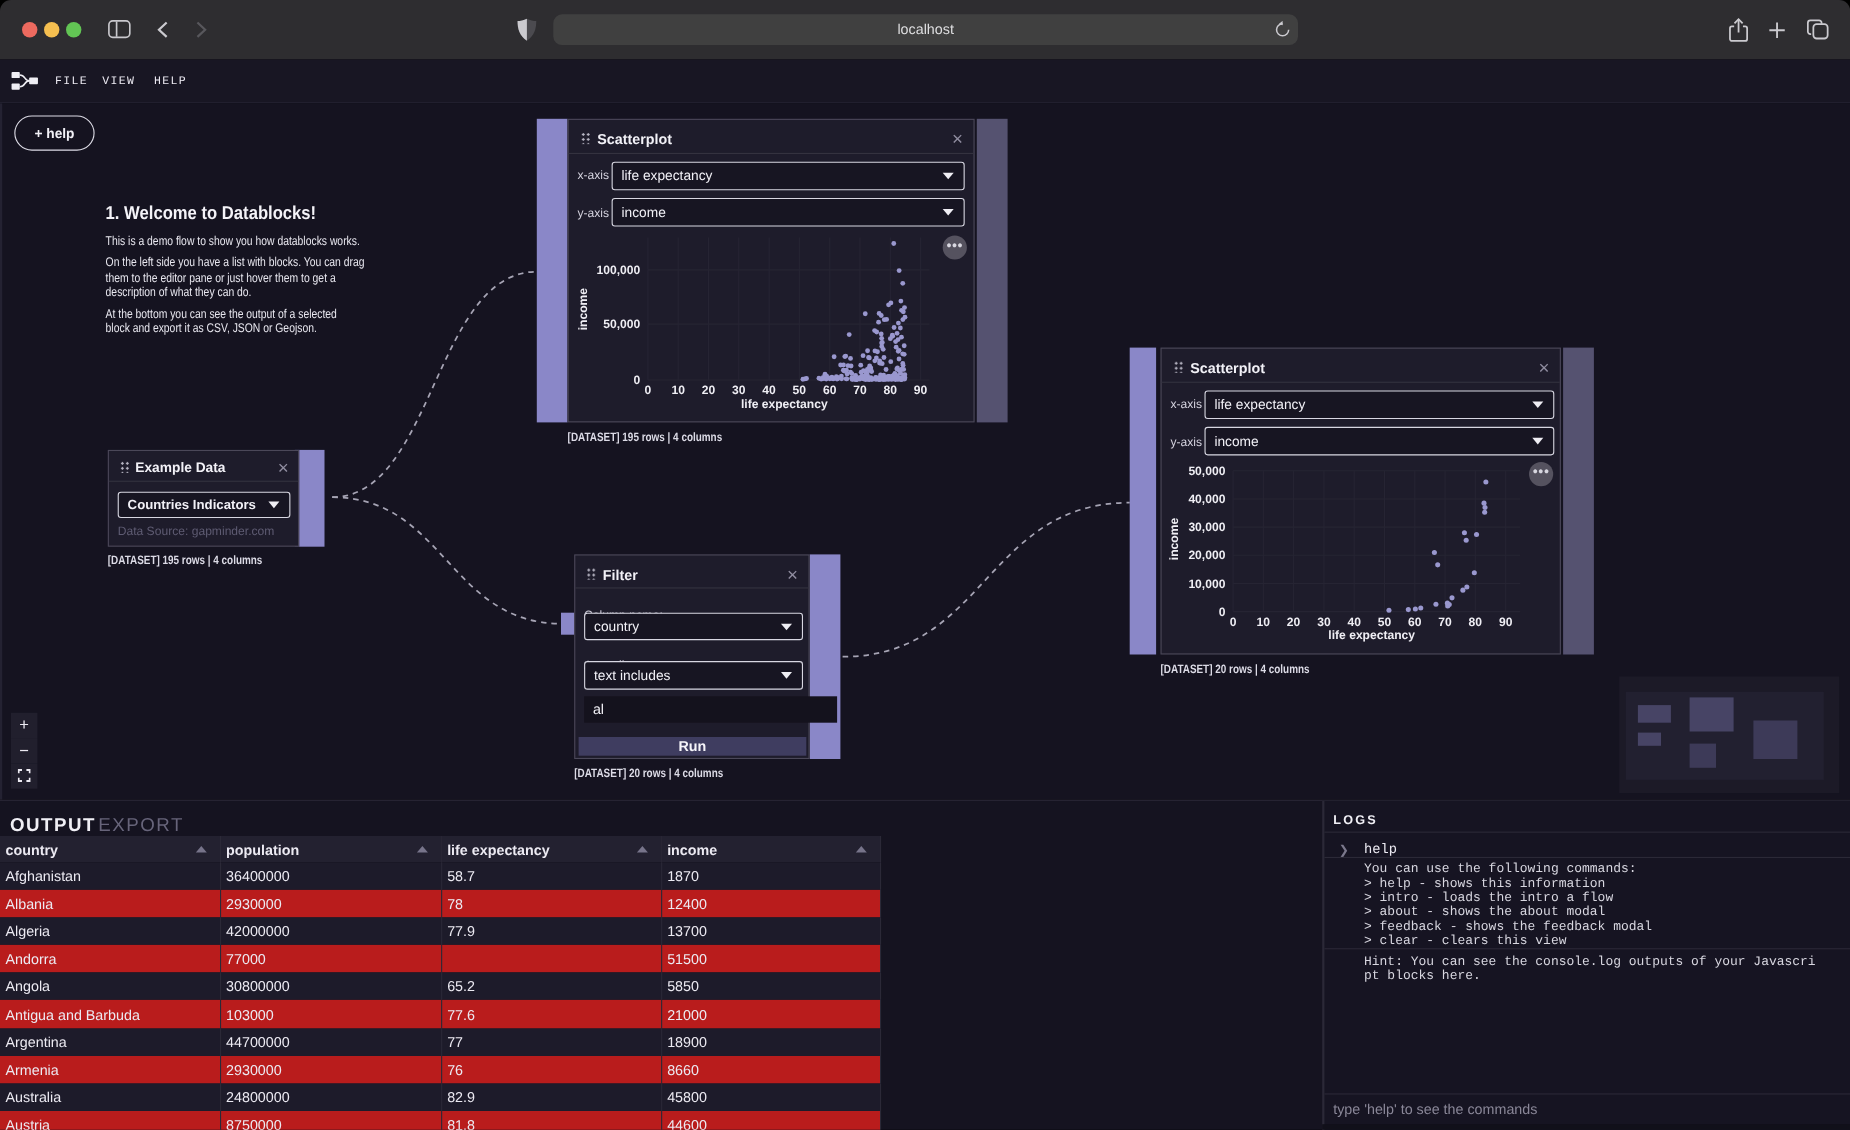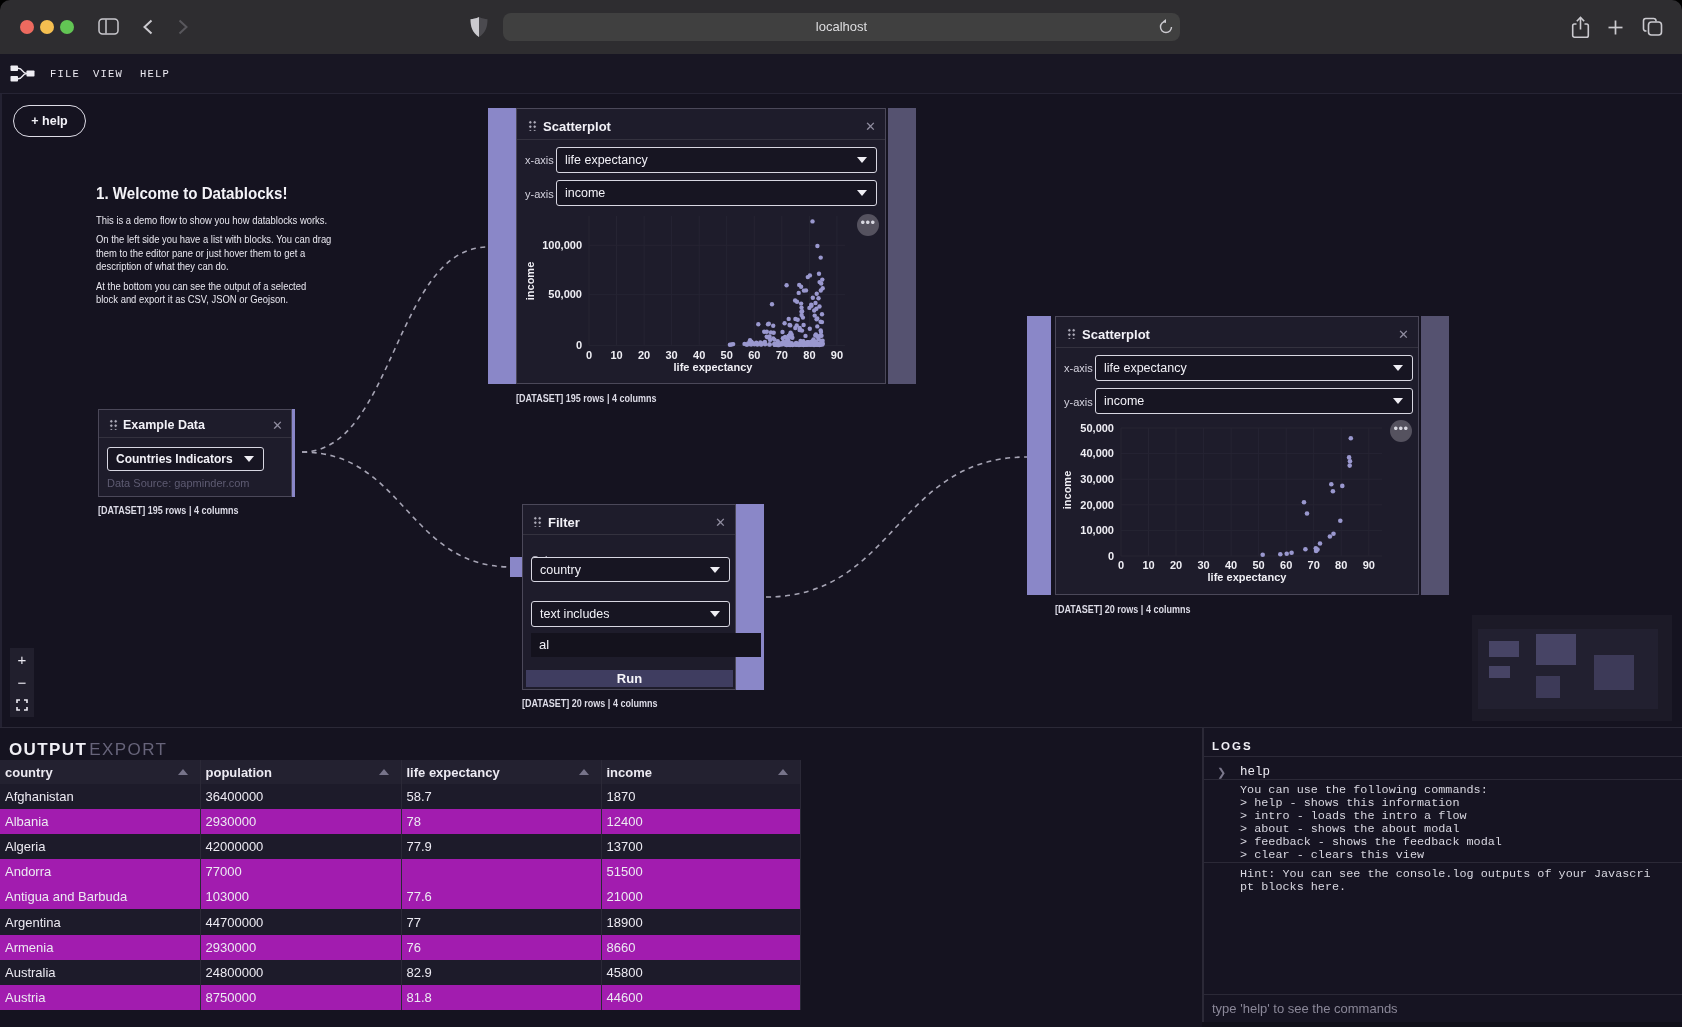--- a/index.html
+++ b/index.html
@@ -54,21 +54,21 @@
   
   #bottom{left:0;top:727px;width:1682px;height:300px;background:#151320;border-top:1px solid #2b2937;}
   #outhdr{position:absolute;left:9px;top:12px;font-size:17px;font-weight:bold;letter-spacing:1.4px;color:#f0eff5;}
   #outhdr span{color:#67647a;font-weight:normal;margin-left:2px;}
   table{border-collapse:collapse;table-layout:fixed;}
   #dtable{position:absolute;left:0;top:32px;width:800px;font-size:13px;color:#eceaf2;}
   #dtable th{background:#232130;font-weight:bold;text-align:left;height:24px;padding:0 0 0 5px;
              border-right:1px solid #2b2937;position:relative;}
   #dtable td{height:25.1px;padding:0 0 0 5px;border-right:1px solid #2b2937;font-weight:normal;}
   #dtable tr.o td{background:#1d1b2a;}
-  #dtable tr.e td{background:#a21caf;}
+  #dtable tr.e td{background:#b91c1c;}
   .sortc{position:absolute;right:12px;top:9px;width:0;height:0;border-left:5px solid transparent;
          border-right:5px solid transparent;border-bottom:6px solid #77748a;}
   
   #logs{position:absolute;left:1202px;top:0;width:480px;height:300px;background:#161422;border-left:2px solid #2b2937;}
   #logs .hdr{position:absolute;left:8px;top:12px;font-size:11.5px;font-weight:bold;letter-spacing:2px;color:#f0eff5;}
   #logs .div{position:absolute;left:0;width:100%;height:1px;background:#2b2937;}
   .mono{font-family:"Liberation Mono",monospace;}
   #logs .cmd{position:absolute;left:36px;top:37px;font-size:12.5px;color:#eceaf2;}
   #logs .chev{position:absolute;left:13px;top:38px;font-size:11px;color:#7b788c;}
   #logs .body{position:absolute;left:36px;top:56px;font-size:11.8px;line-height:13px;color:#d8d7e0;white-space:pre;}
@@ -141,21 +141,21 @@
 
   <svg class="abs" style="left:0;top:0;" width="1682" height="633" fill="none">
     <g stroke="#a6a4b4" stroke-width="1.6" stroke-dasharray="5 4.5">
       <path d="M302,358 C394,358 395,153 488,153"></path>
       <path d="M302,358 C404,358 408,473 511,473"></path>
       <path d="M766,503 C896,503 896,363 1027,363"></path>
     </g>
   </svg>
 
   <div class="abs bar" style="left:268px;top:315px;width:27px;height:88px;"></div>
-  <div class="abs node" style="left:98px;top:315px;width:194px;height:88px;">
+  <div class="abs node" style="left:98px;top:315px;width:174px;height:88px;">
     <div class="drag" style="left:10px;top:9px;"></div>
     <div class="ntitle" style="left:24px;top:8px;font-size:12.5px;">Example Data</div>
     <div class="nclose" style="right:8px;top:8px;">✕</div>
     <div class="ndiv" style="top:27px;"></div>
     <div class="sel" style="left:8px;top:37px;width:157px;height:24px;">
       <span class="txt" style="font-weight:bold;font-size:12px;">Countries Indicators</span>
         <span class="car"></span>
     </div>
     <div class="abs" style="left:8px;top:67px;font-size:11px;color:#5e5b72;">Data Source: gapminder.com</div>
   </div>
@@ -596,20 +596,26 @@
           <td>42000000</td>
           <td>77.9</td>
           <td>13700</td>
         </tr>
     <tr class="e">
           <td>Andorra</td>
           <td>77000</td>
           <td></td>
           <td>51500</td>
         </tr>
+    <tr class="o">
+          <td>Angola</td>
+          <td>30800000</td>
+          <td>65.2</td>
+          <td>5850</td>
+        </tr>
     <tr class="e">
           <td>Antigua and Barbuda</td>
           <td>103000</td>
           <td>77.6</td>
           <td>21000</td>
         </tr>
     <tr class="o">
           <td>Argentina</td>
           <td>44700000</td>
           <td>77</td>

